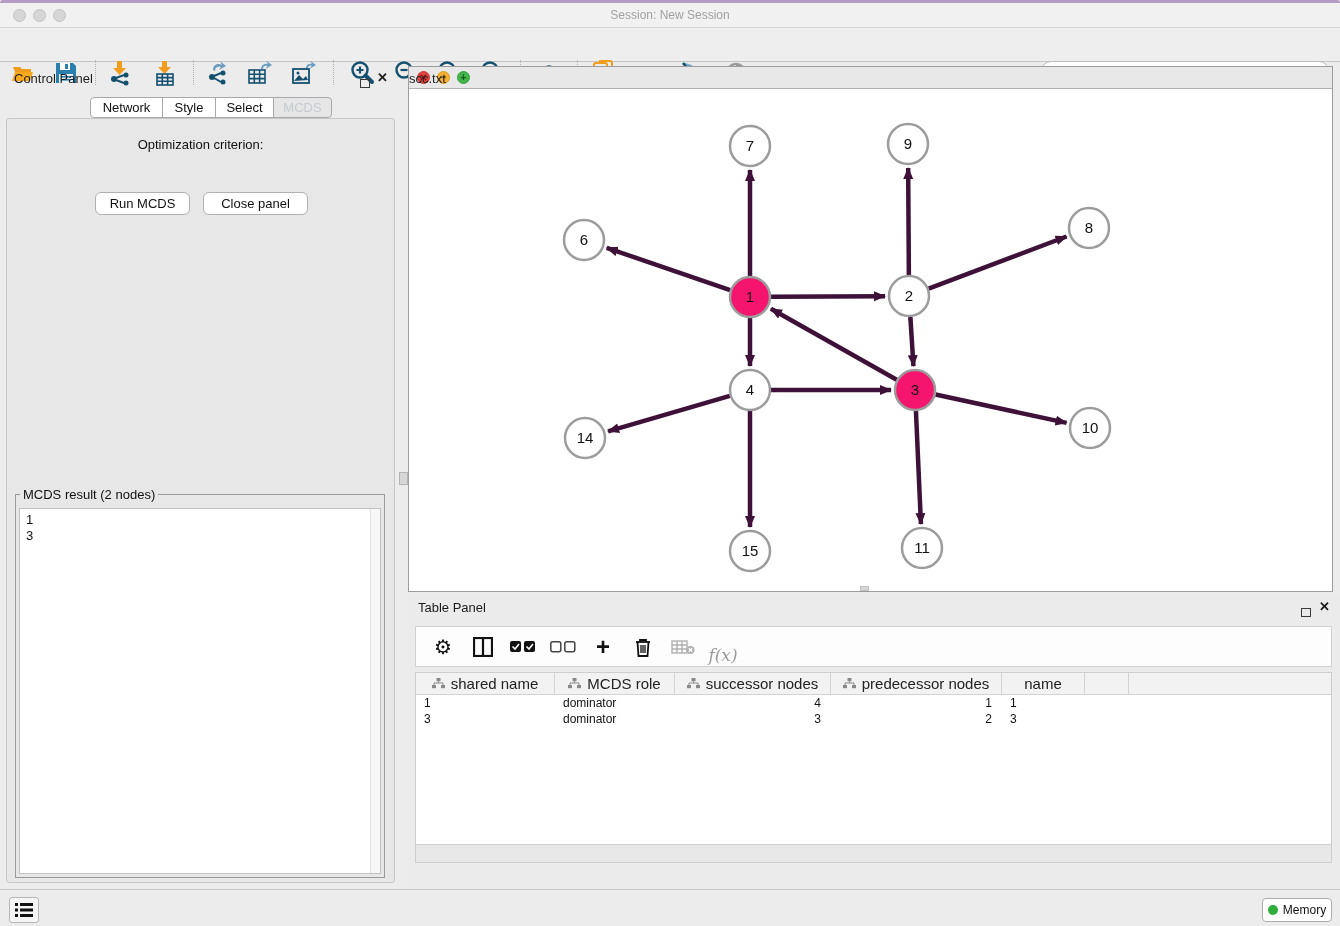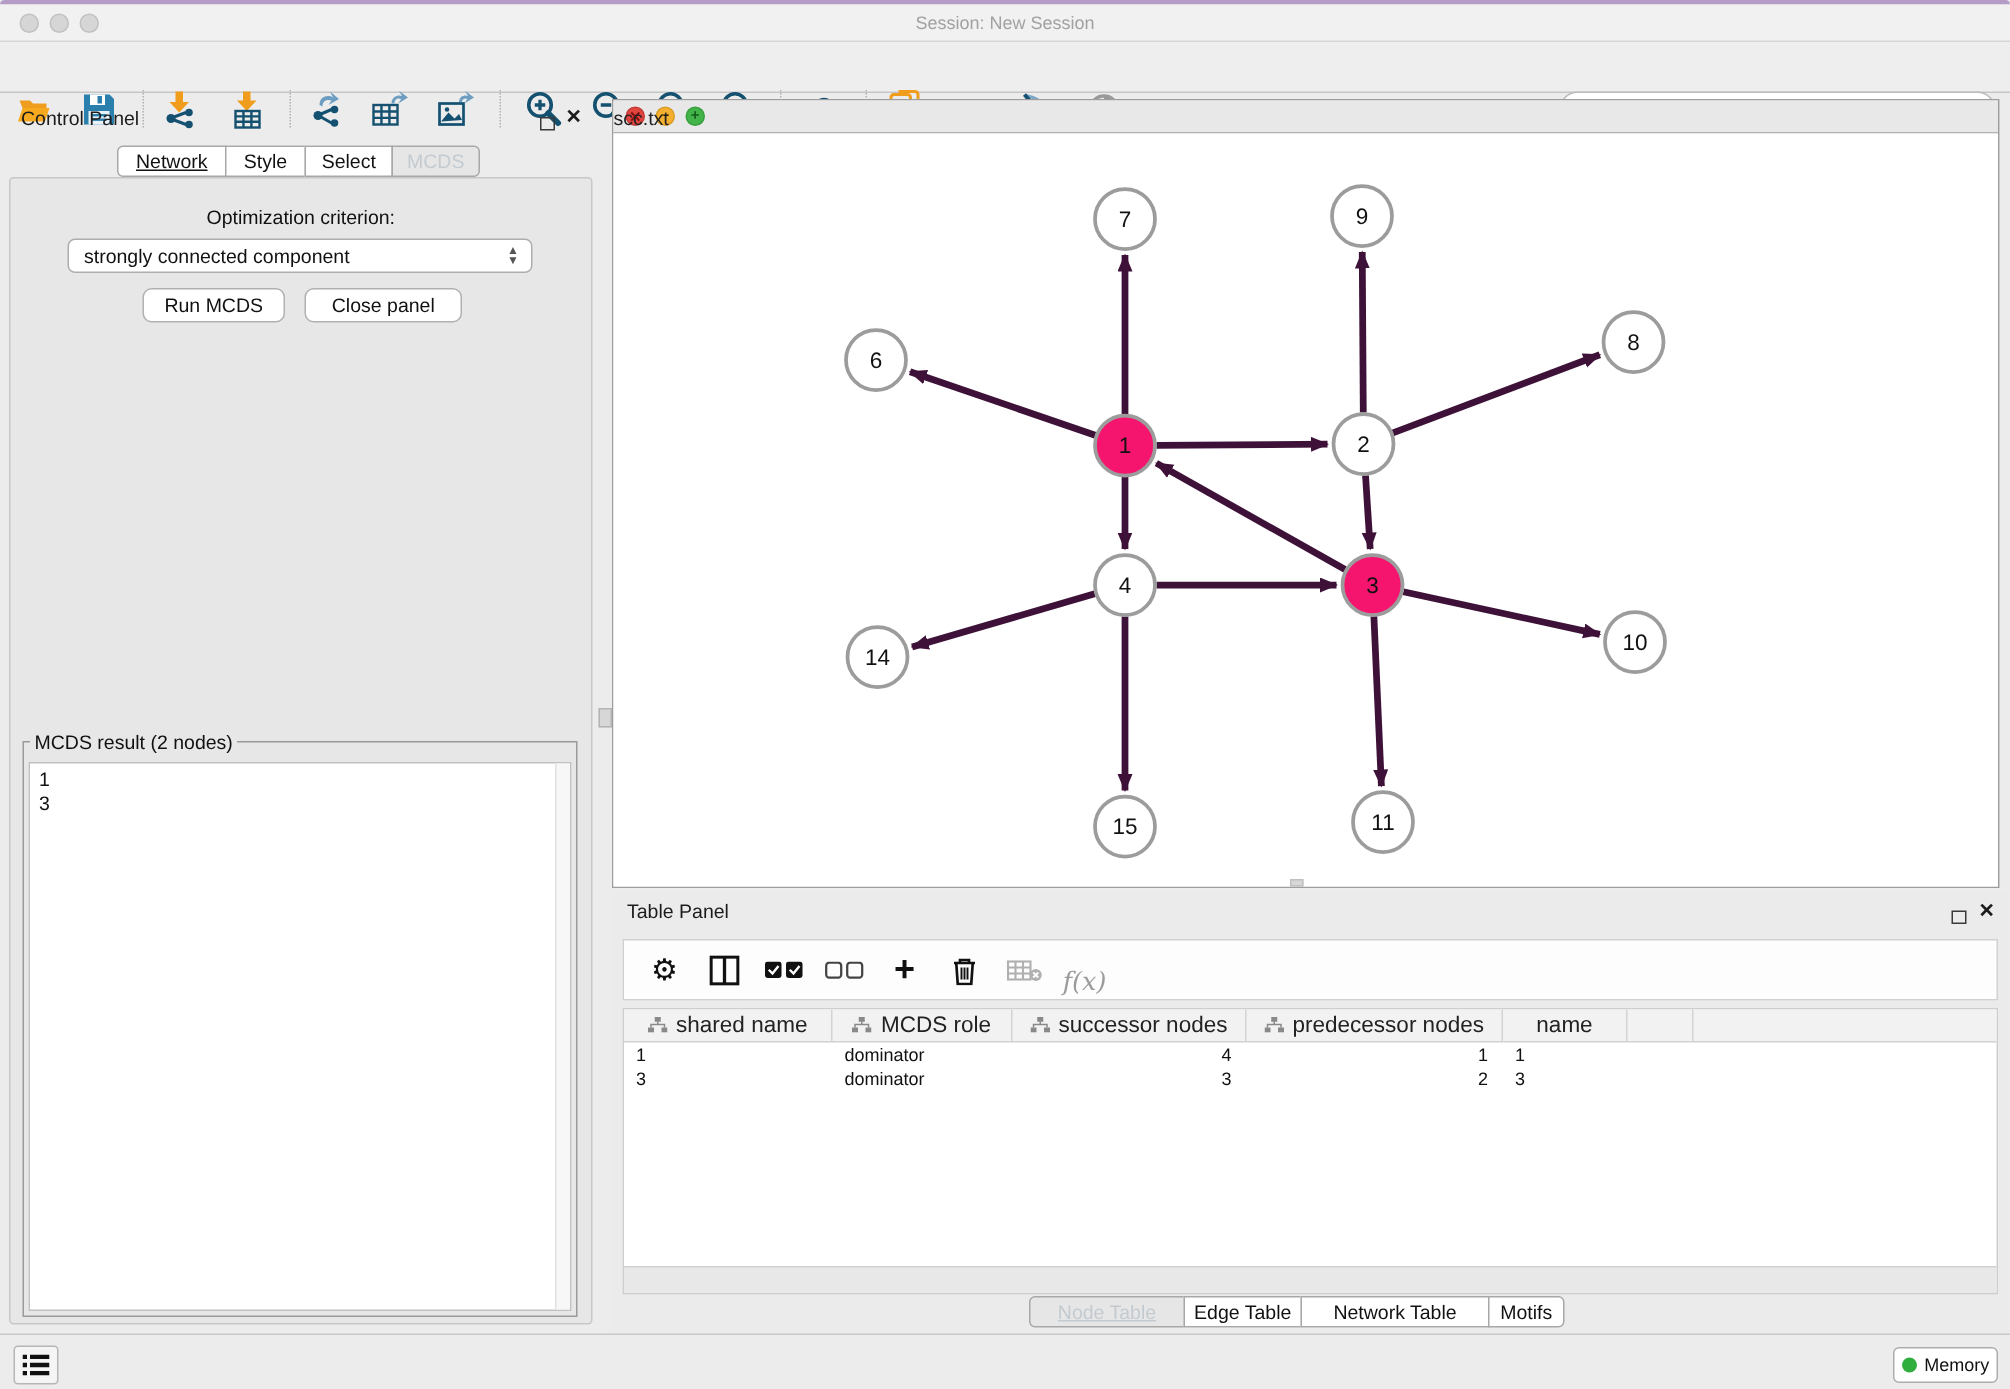--- a/index.html
+++ b/index.html
@@ -22,21 +22,21 @@
 
   
   .cp-header-title { position:absolute; left:14px; top:71px; font-size:13px; color:#1c1c1c; }
   .float-icon { width:10px; height:9px; border:1.5px solid #3a3a3a; display:inline-block; }
   .close-icon { font-size:13px; font-weight:bold; color:#1c1c1c; }
   .cp-float { position:absolute; left:360px; top:74px; }
   .cp-close { position:absolute; left:377px; top:70px; }
 
   .tabs { position:absolute; display:flex; }
   .tab { height:21px; border:1px solid #a9a8a8; background:#fff; color:#111; font-size:13px; display:flex; align-items:center; justify-content:center; margin-left:-1px; }
-  .tab:first-child { border-radius:4px 0 0 4px; margin-left:0;text-decoration:underline; }
+  .tab:first-child { border-radius:4px 0 0 4px; margin-left:12px; }
   .tab:last-child { border-radius:0 4px 4px 0; }
   .tab.disabled-look { background:#e7e6e6; color:#c3cbd1; }
   .cp-tabs { left:78px; top:97px; }
 
   .cp-box { position:absolute; left:6px; top:118px; width:389px; height:765px; background:#e8e7e7; border:1px solid #c8c7c7; border-radius:3px; }
   .opt-label { position:absolute; left:0; right:0; top:18px; text-align:center; font-size:13px; color:#111; }
   .criterion { position:absolute; left:38px; top:40px; width:310px; height:23px; background:#fff; border:1px solid #aeadad; border-radius:5px; font-size:13px; color:#111; display:flex; align-items:center; padding-left:10px; }
   .spinner { position:absolute; right:8px; top:3px; display:flex; flex-direction:column; line-height:7px; font-size:8px; color:#555; }
   .cp-btn { position:absolute; top:73px; height:23px; background:#fff; border:1px solid #b2b1b1; border-radius:6px; font-size:13px; color:#111; display:flex; align-items:center; justify-content:center; }
   .run-btn { left:88px; width:95px; }
@@ -244,27 +244,20 @@
 
 <div class="tabs cp-tabs">
   <div class="tab" style="width:73px">Network</div>
   <div class="tab" style="width:54px">Style</div>
   <div class="tab" style="width:59px">Select</div>
   <div class="tab disabled-look" style="width:59px">MCDS</div>
 </div>
 
 <div class="cp-box">
   <div class="opt-label">Optimization criterion:</div>
-  <div class="criterion">
-    <span>strongly connected component</span>
-    <span class="spinner">
-        <span>▲</span>
-        <span>▼</span>
-      </span>
-  </div>
   <div class="cp-btn run-btn">Run MCDS</div>
   <div class="cp-btn closep-btn">Close panel</div>
   <div class="groupbox">
     <span class="glabel">MCDS result (2 nodes)</span>
     <div class="result-area">
       <div class="result-text">1
 3</div>
       <div class="result-scroll"></div>
     </div>
   </div>
@@ -470,26 +463,20 @@
           <div class="tbl-cell" style="width: 139px; justify-content: flex-start; padding: 0px 0px 0px 8px;">3</div>
           <div class="tbl-cell" style="width: 120px; justify-content: flex-start; padding: 0px 0px 0px 8px;">dominator</div>
           <div class="tbl-cell" style="width: 156px; justify-content: flex-end; padding: 0px 10px 0px 0px;">3</div>
           <div class="tbl-cell" style="width: 171px; justify-content: flex-end; padding: 0px 10px 0px 0px;">2</div>
           <div class="tbl-cell" style="width: 83px; justify-content: flex-start; padding: 0px 0px 0px 8px;">3</div>
         </div>
       </div>
     <div class="tbl-scroll"></div>
   </div>
 
-  <div class="tabs tp-tabs">
-    <div class="tab disabled-look" style="width:104px">Node Table</div>
-    <div class="tab" style="width:79px">Edge Table</div>
-    <div class="tab" style="width:126px">Network Table</div>
-    <div class="tab" style="width:51px">Motifs</div>
-  </div>
 </div>
 
 <div class="statusbar">
   <div class="list-btn">
     <svg width="18" height="14" viewBox="0 0 18 14">
         <g fill="#111">
           <rect x="0" y="0" width="3" height="3"></rect>
           <rect x="5" y="0" width="13" height="3"></rect>
           <rect x="0" y="5.5" width="3" height="3"></rect>
           <rect x="5" y="5.5" width="13" height="3"></rect>

